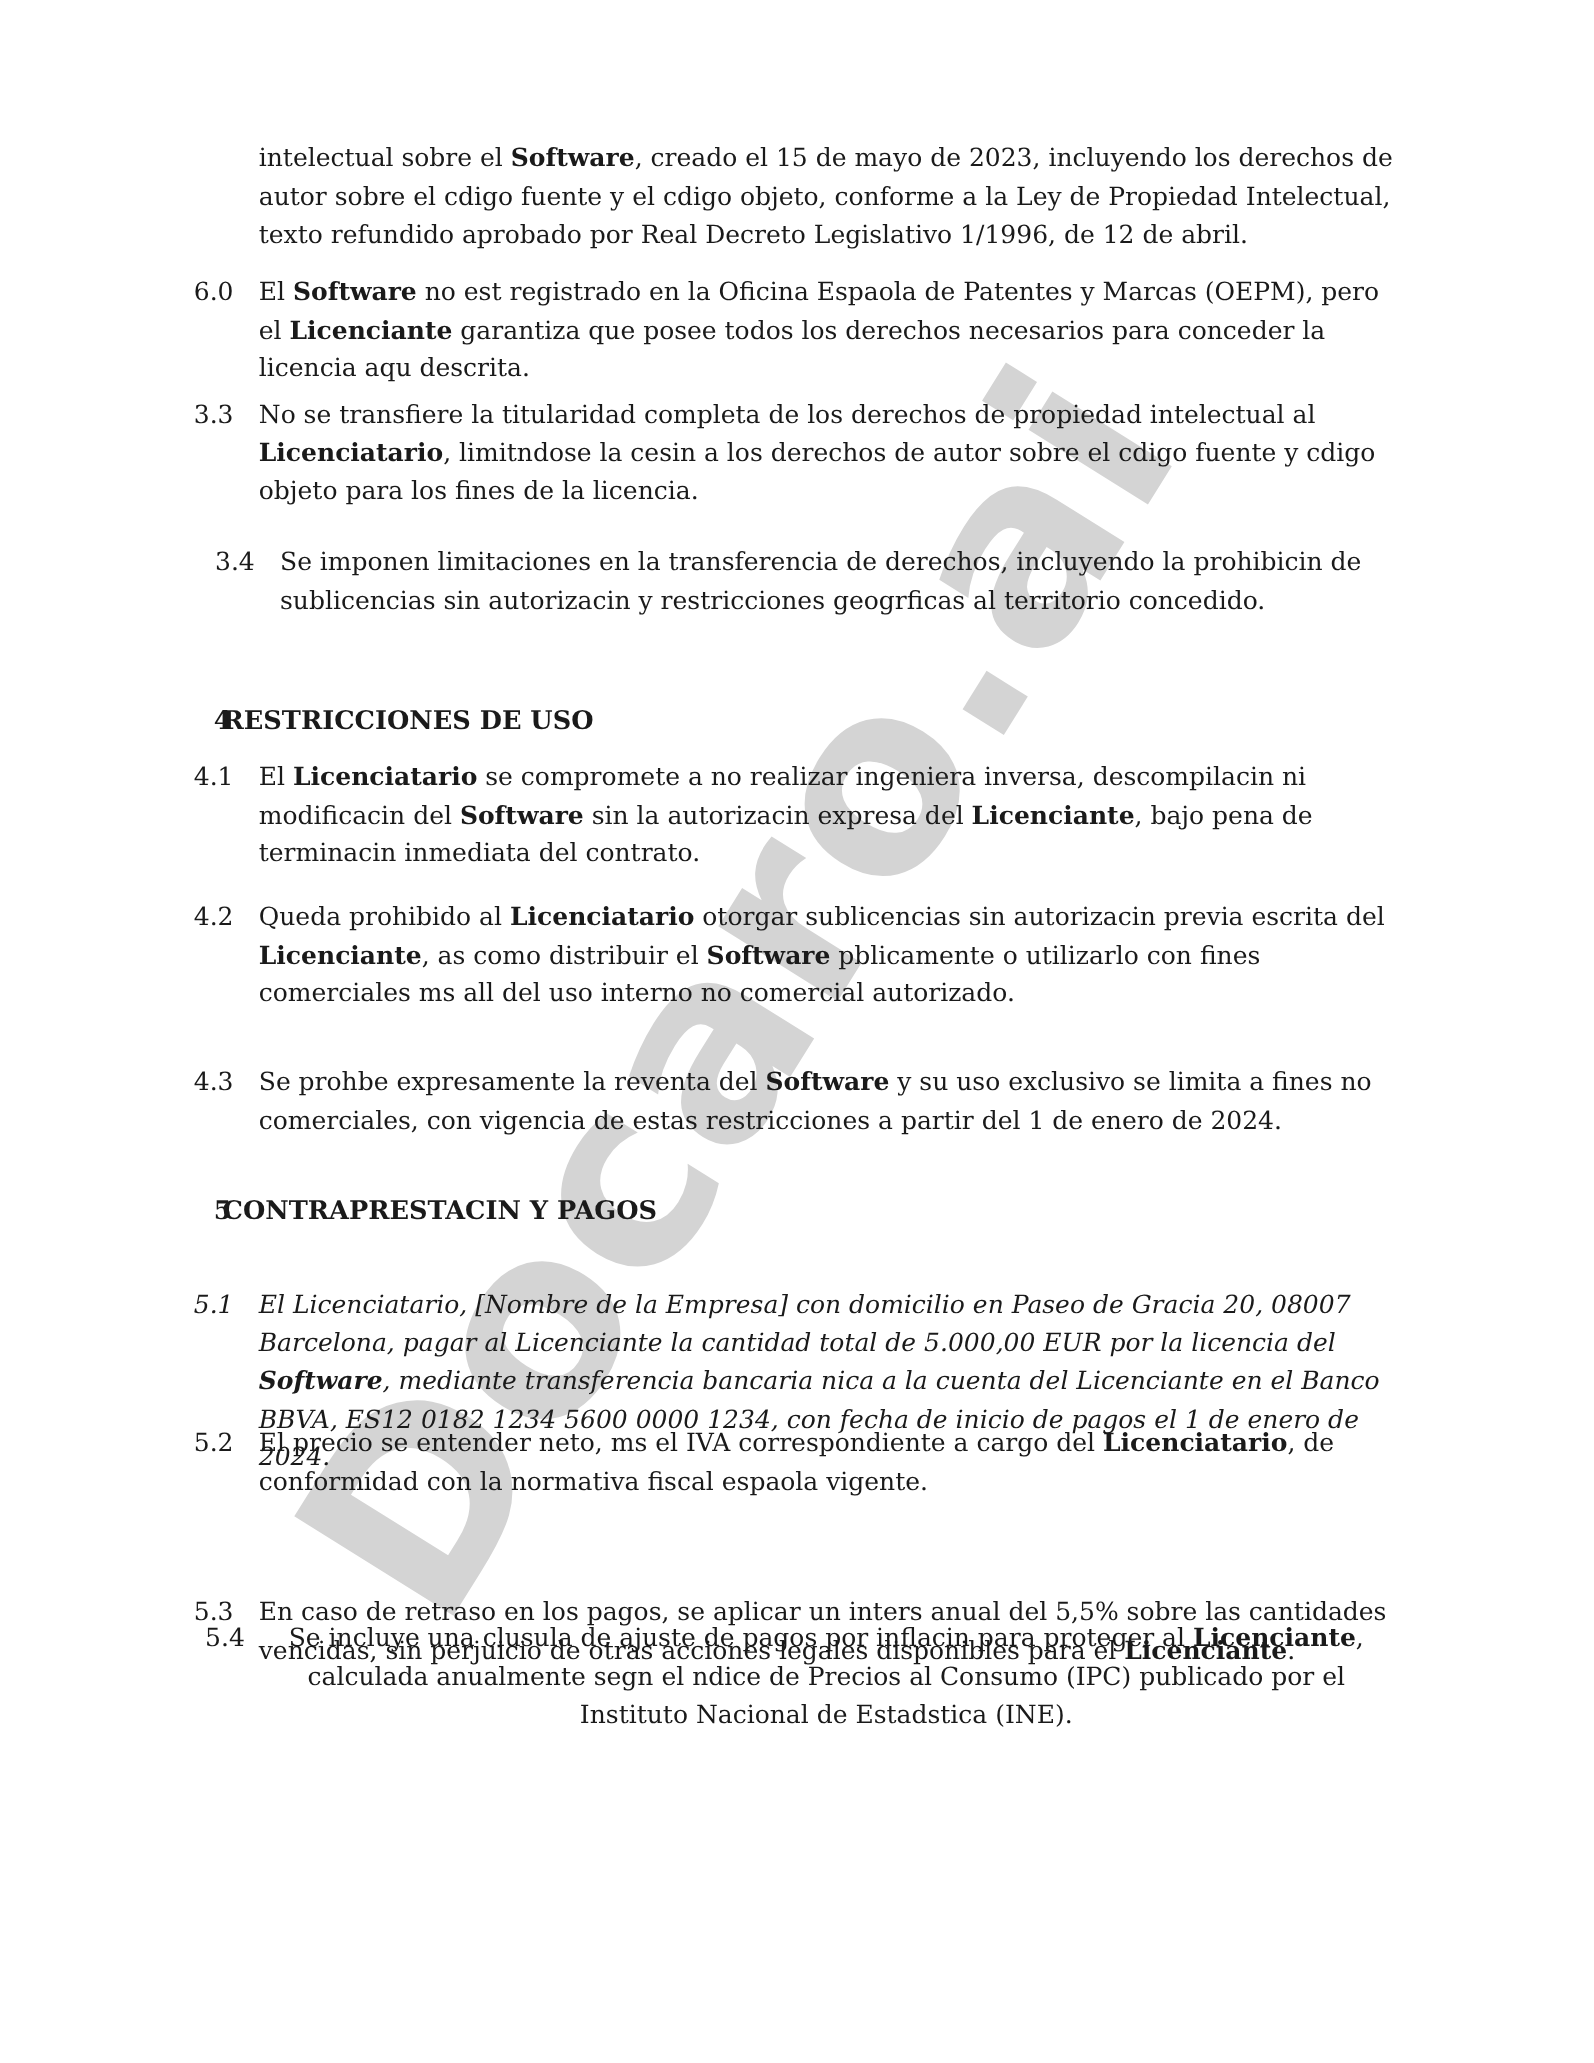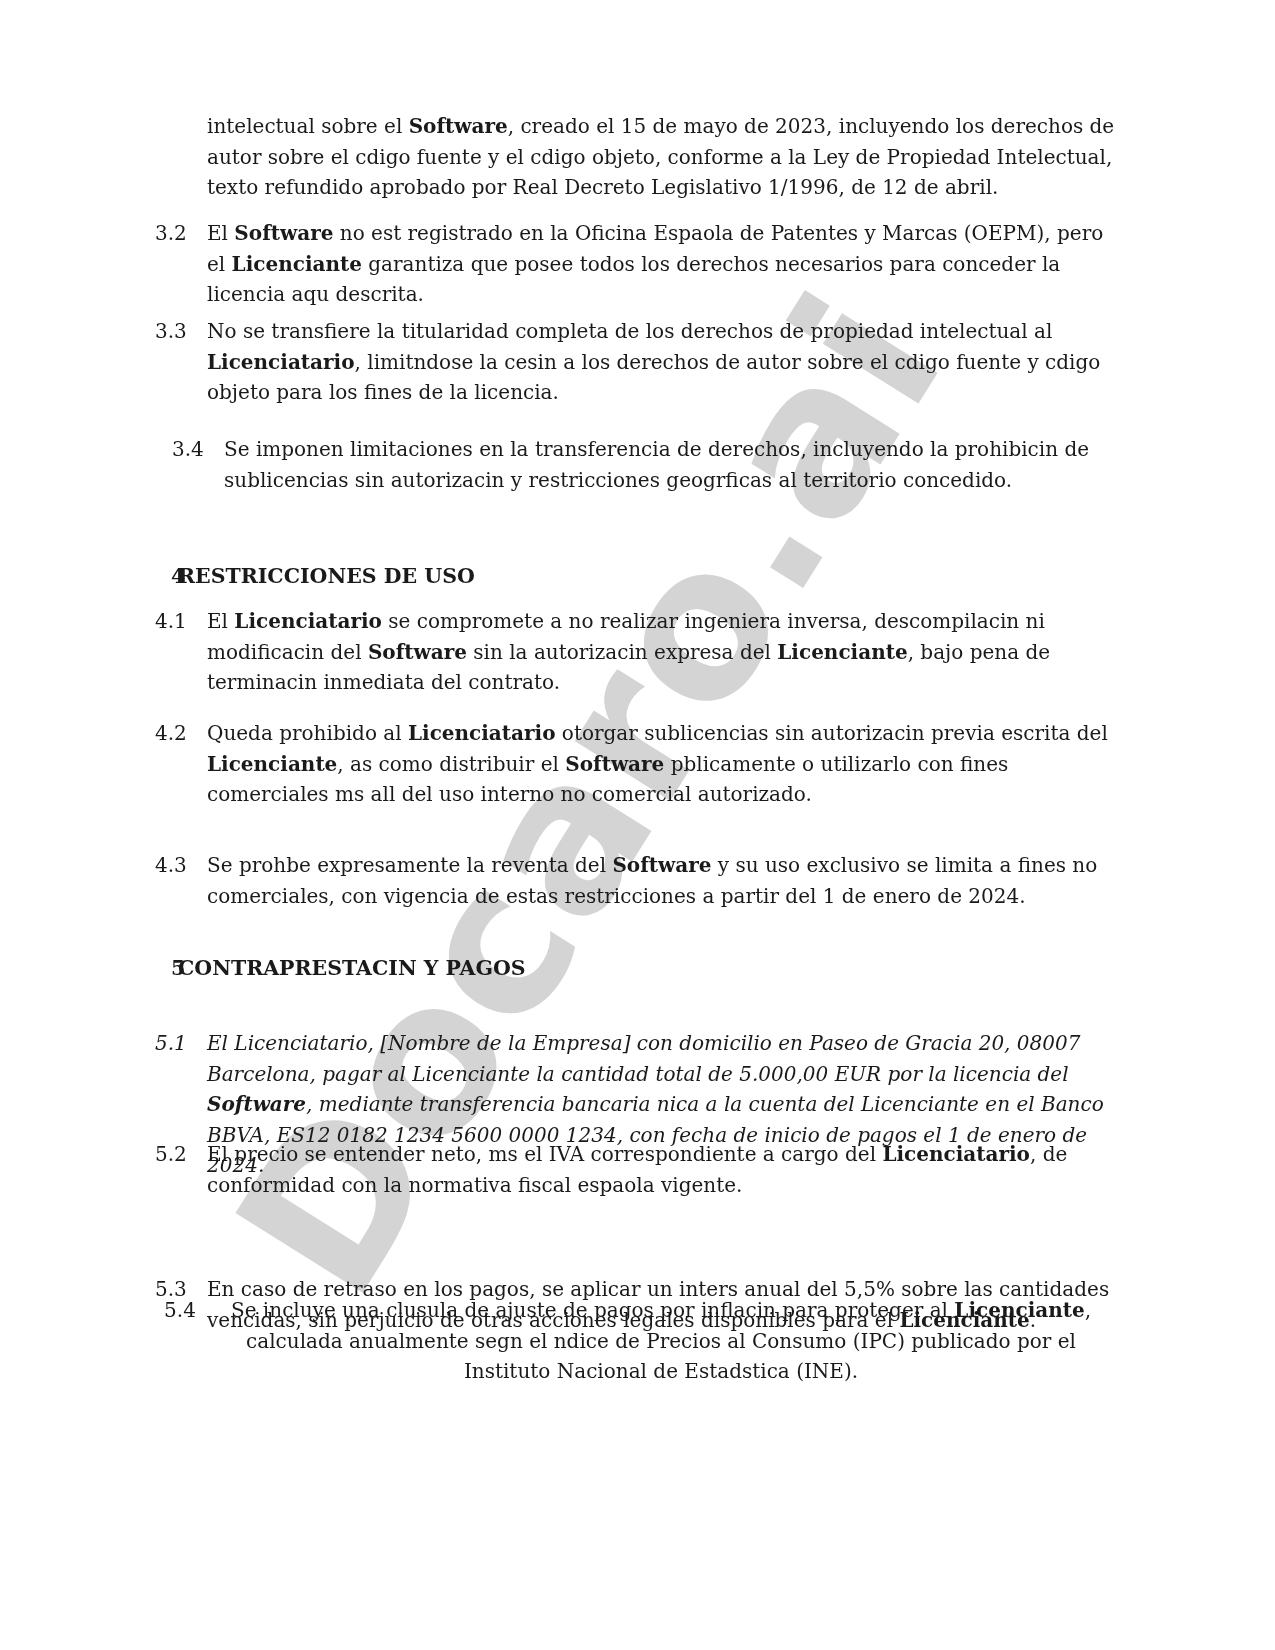--- a/index.html
+++ b/index.html
@@ -89,21 +89,21 @@
 
   <div class="watermark">Docaro.ai</div>
 
   <div class="content">
 
     <div class="para" style="top:111px;">
       <span class="text">intelectual sobre el <b>Software</b>, creado el 15 de mayo de 2023, incluyendo los derechos de autor sobre el cdigo fuente y el cdigo objeto, conforme a la Ley de Propiedad Intelectual, texto refundido aprobado por Real Decreto Legislativo 1/1996, de 12 de abril.</span>
     </div>
 
     <div class="para" style="top:218px;">
-      <span class="num">3.2</span>
+      <span class="num">6.0</span>
       <span class="text">El <b>Software</b> no est registrado en la Oficina Espaola de Patentes y Marcas (OEPM), pero el <b>Licenciante</b> garantiza que posee todos los derechos necesarios para conceder la licencia aqu descrita.</span>
     </div>
 
     <div class="para" style="top:316px;">
       <span class="num">3.3</span>
       <span class="text">No se transfiere la titularidad completa de los derechos de propiedad intelectual al <b>Licenciatario</b>, limitndose la cesin a los derechos de autor sobre el cdigo fuente y cdigo objeto para los fines de la licencia.</span>
     </div>
 
     <div class="para" style="top:434px;margin-left:17px;">
       <span class="num">3.4</span>

